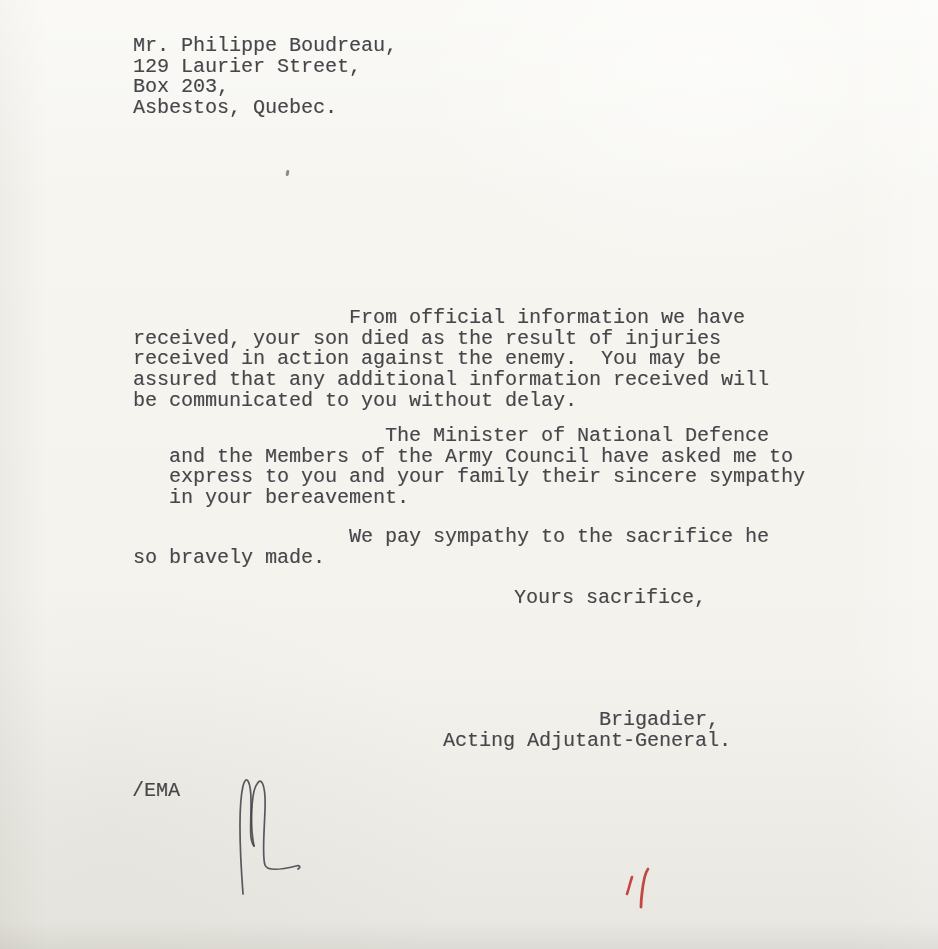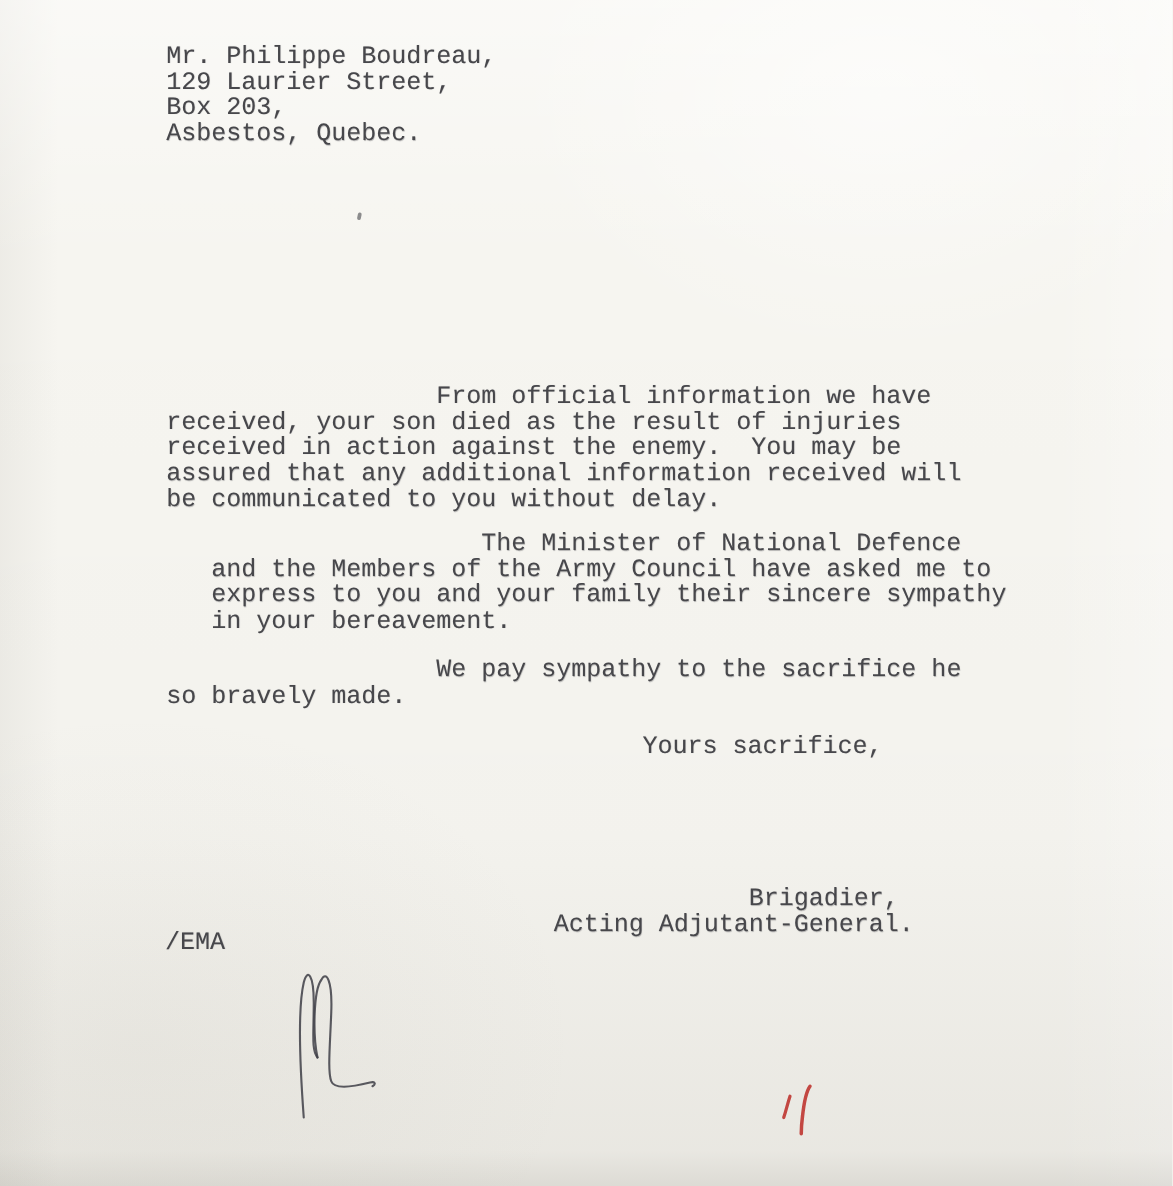--- a/index.html
+++ b/index.html
@@ -28,21 +28,21 @@
   .address{left:133px;top:36px;}
   .salutation{left:133px;top:143px;}
   .para1{left:133px;top:179px;}
   .para2{left:133px;top:308px;}
   .para3{left:133px;top:426px;margin-left:36px;}
   .para4{left:133px;top:527px;}
   .closing{left:514px;top:588px;}
   .sig-name{left:527px;top:690px;}
   .sig-rank{left:585px;top:710px;margin-left:14px;}
   .sig-title{left:443px;top:731px;}
-  .reference{left:132px;top:745px;}
+  .reference{left:132px;top:781px;}
   .speck{
     position:absolute;left:286px;top:170px;width:3px;height:6px;
     background:rgba(82,82,86,0.65);border-radius:2px;transform:rotate(12deg);
   }
   .handwritten-signature{position:absolute;left:220px;top:772px;}
   .red-annotation{position:absolute;left:615px;top:860px;}
 </style>
 </head>
 <body>
 

